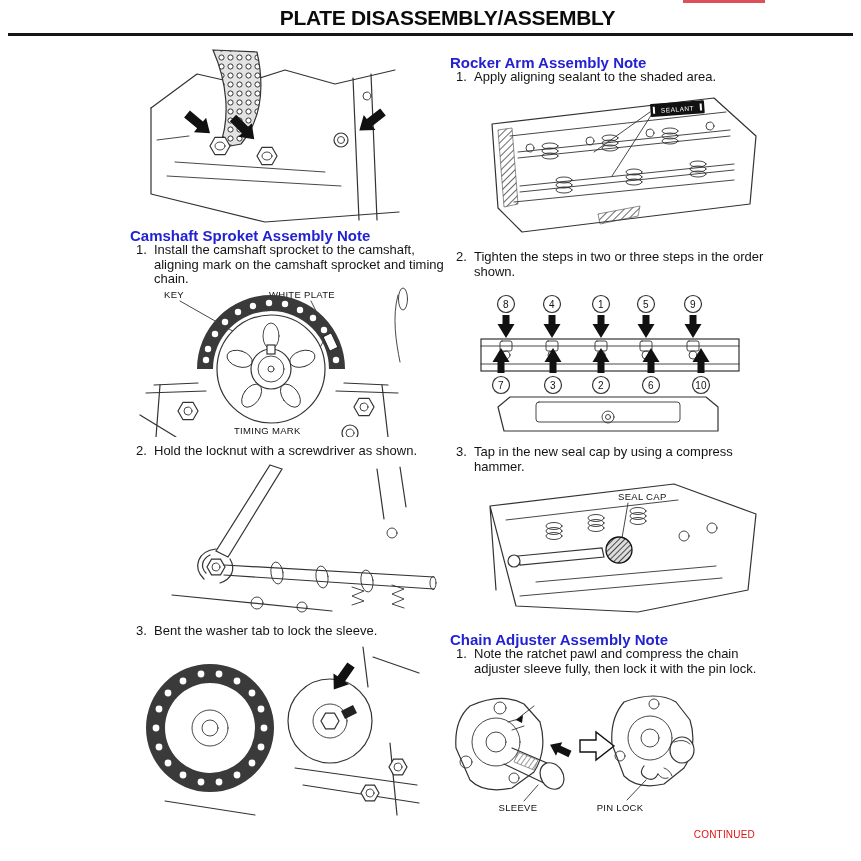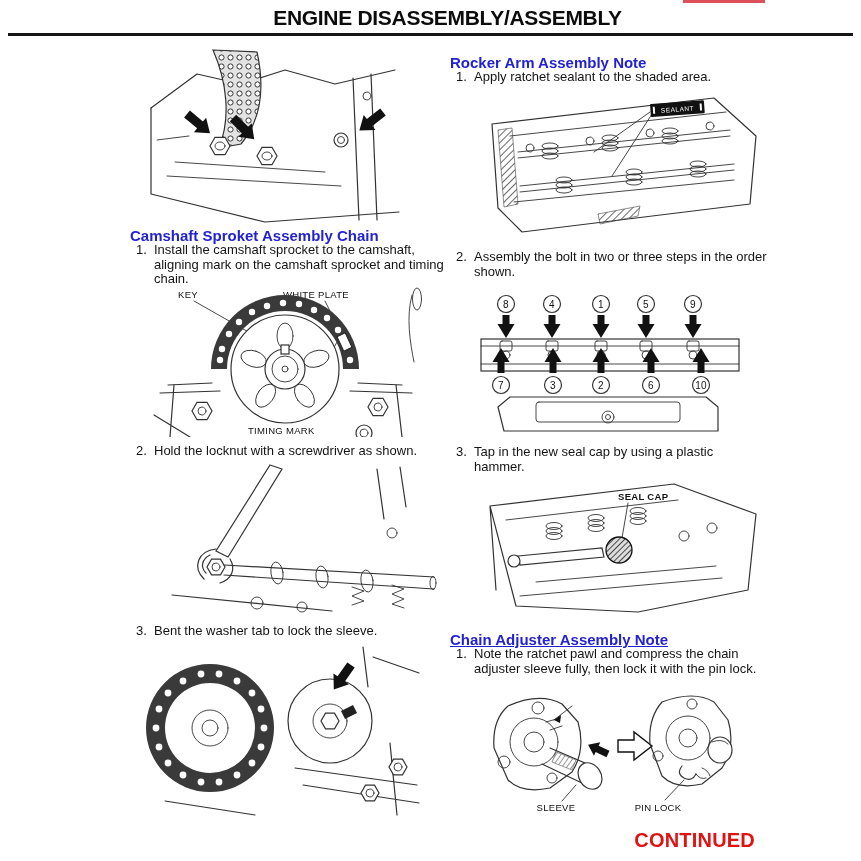--- a/index.html
+++ b/index.html
@@ -7,34 +7,34 @@
   body{width:861px;height:861px;position:relative;overflow:hidden;
        font-family:"Liberation Sans",sans-serif;color:#111}
   .abs{position:absolute}
   .red-top{height:3px;background:var(--topbar_red,#dd4f5a)}
   .title{font-weight:bold;font-size:21px;letter-spacing:-.3px;text-align:center;color:#0c0c0c}
   .rule{height:3px;background:#161616}
   .note-heading{color:var(--heading_blue,#2222d2);font-weight:bold;font-size:15px}
   .step{display:flex;font-size:13px;line-height:1.13;color:#141414}
   .step-num{width:18px;flex:none}
   .step-text{white-space:pre-line;flex:1}
-  .continued{color:var(--continued_red,#e01212);font-weight:bold;font-size:20px;letter-spacing:.2px}
+  .continued{color:var(--continued_red,#e01212);font-weight:normal;font-size:10px;letter-spacing:.2px}
   .fig svg{display:block;width:100%;height:100%}
   svg text{font-family:"Liberation Sans",sans-serif;font-size:9.5px;fill:#111;letter-spacing:.3px}
   .ln{stroke:#333;fill:none;stroke-width:1.2;stroke-linecap:round;stroke-linejoin:round}
   .lnt{stroke:#333;fill:none;stroke-width:.9;stroke-linecap:round}
   .wht{fill:#fff;stroke:#333;stroke-width:1.2}
   .blk{fill:#111}
 </style>
 </head>
 <body>
 
 <div class="abs red-top" style="left:683px;top:0;width:82px;"></div>
 
-<div class="abs title" style="left:34px;right:0;top:6px;">ENGINE DISASSEMBLY/ASSEMBLY</div>
+<div class="abs title" style="left:34px;right:0;top:6px;">PLATE DISASSEMBLY/ASSEMBLY</div>
 <div class="abs rule" style="left:8px;right:8px;top:33px;"></div>
 
 <div class="abs fig" style="left:145px;top:44px;width:255px;height:180px;">
 <svg viewBox="0 0 255 180">
   <defs>
     <pattern id="chainA" width="9" height="9" patternUnits="userSpaceOnUse">
       <rect width="9" height="9" fill="#e3e3e3"></rect>
       <circle cx="4.5" cy="4.5" r="2.6" fill="#fff" stroke="#333" stroke-width="1"></circle>
     </pattern>
   </defs>
@@ -55,30 +55,30 @@
       </g>
   <g transform="translate(88,74) rotate(45)">
     <polygon class="blk" points="0,-4.5 17,-4.5 17,-9.5 30,0 17,9.5 17,4.5 0,4.5"></polygon>
       </g>
   <g transform="translate(238,68) rotate(142)">
     <polygon class="blk" points="0,-4.5 17,-4.5 17,-9.5 30,0 17,9.5 17,4.5 0,4.5"></polygon>
       </g>
 </svg>
 </div>
 
-<div class="abs note-heading" style="left:130px;top:227px;">Camshaft Sproket Assembly Chain</div>
+<div class="abs note-heading" style="left:130px;top:227px;">Camshaft Sproket Assembly Note</div>
 
 <div class="abs step" style="left:136px;top:243px;width:312px;">
   <span class="step-num">1.</span>
   <span class="step-text">Install the camshaft sprocket to the camshaft,
 aligning mark on the camshaft sprocket and timing
 chain.</span>
 </div>
 
-<div class="abs fig" style="left:150px;top:287px;width:300px;height:150px;">
+<div class="abs fig" style="left:136px;top:287px;width:300px;height:150px;">
 <svg viewBox="0 0 300 150">
   <text x="28" y="11">KEY</text>
   <text x="133" y="11">WHITE PLATE</text>
   <text x="98" y="147">TIMING MARK</text>
   <path class="lnt" d="M44,14 L130,63 M175,14 L193,50 M142,136 L187,55"></path>
   <circle class="wht" cx="135" cy="82" r="54"></circle>
   <path d="M61,82 A74,74 0 0 1 209,82 L193,82 A58,58 0 0 0 77,82 Z" fill="#3a3a3a"></path>
   <g fill="#fff">
     <circle cx="200" cy="73" r="3.2"></circle>
         <circle cx="196" cy="57" r="3.2"></circle>
@@ -184,21 +184,21 @@
   <circle class="lnt" cx="235" cy="150" r="4"></circle>
   <polygon class="wht" points="272,124 267.5,131.8 258.5,131.8 254,124 258.5,116.2 267.5,116.2"></polygon>
   <circle class="lnt" cx="263" cy="124" r="4"></circle>
 </svg>
 </div>
 
 <div class="abs note-heading" style="left:450px;top:54px;">Rocker Arm Assembly Note</div>
 
 <div class="abs step" style="left:456px;top:70px;width:330px;">
   <span class="step-num">1.</span>
-  <span class="step-text">Apply ratchet sealant to the shaded area.</span>
+  <span class="step-text">Apply aligning sealant to the shaded area.</span>
 </div>
 
 <div class="abs fig" style="left:478px;top:86px;width:290px;height:160px;">
 <svg viewBox="0 0 290 160">
   <defs>
     <pattern id="hatchE" width="5" height="5" patternUnits="userSpaceOnUse" patternTransform="rotate(45)">
       <line x1="0" y1="0" x2="0" y2="5" stroke="#444" stroke-width="1.6"></line>
     </pattern>
   </defs>
   <path class="ln" d="M14,38 L236,12 L278,50 L272,118 L44,146 L20,122 Z"></path>
@@ -235,21 +235,21 @@
     <rect width="54" height="13" fill="#111" rx="1"></rect>
     <rect x="2.5" y="3" width="2" height="7" fill="#fff"></rect>
     <rect x="49.5" y="3" width="2" height="7" fill="#fff"></rect>
     <text x="27" y="9.5" text-anchor="middle" style="font-size:6.5px;fill:#fff;letter-spacing:.5px">SEALANT</text>
   </g>
 </svg>
 </div>
 
 <div class="abs step" style="left:456px;top:250px;width:335px;">
   <span class="step-num">2.</span>
-  <span class="step-text">Assembly the bolt in two or three steps in the order
+  <span class="step-text">Tighten the steps in two or three steps in the order
 shown.</span>
 </div>
 
 <div class="abs fig" style="left:478px;top:289px;width:265px;height:150px;">
 <svg viewBox="0 0 265 150">
   <g>
     <circle class="wht" cx="28" cy="15" r="8.5"></circle>
         <circle class="wht" cx="74" cy="15" r="8.5"></circle>
     <circle class="wht" cx="123" cy="15" r="8.5"></circle>
         <circle class="wht" cx="168" cy="15" r="8.5"></circle>
@@ -306,25 +306,25 @@
   </g>
   <path class="ln" d="M32,108 L228,108 L240,118 L240,142 L26,142 L20,118 Z"></path>
   <rect class="lnt" x="58" y="113" width="144" height="20" rx="3"></rect>
   <circle class="lnt" cx="130" cy="128" r="6"></circle>
       <circle class="lnt" cx="130" cy="128" r="2.5"></circle>
 </svg>
 </div>
 
 <div class="abs step" style="left:456px;top:445px;width:335px;">
   <span class="step-num">3.</span>
-  <span class="step-text">Tap in the new seal cap by using a plastic
+  <span class="step-text">Tap in the new seal cap by using a compress
 hammer.</span>
 </div>
 
-<div class="abs fig" style="left:476px;top:478px;width:290px;height:145px;font-weight:bold;">
+<div class="abs fig" style="left:476px;top:478px;width:290px;height:145px;">
 <svg viewBox="0 0 290 145">
   <defs>
     <pattern id="capH" width="4" height="4" patternUnits="userSpaceOnUse" patternTransform="rotate(45)">
       <rect width="4" height="4" fill="#ddd"></rect>
       <line x1="0" y1="0" x2="0" y2="4" stroke="#222" stroke-width="1.6"></line>
     </pattern>
   </defs>
   <path class="ln" d="M14,28 L198,6 L280,36 L272,112 L162,134 L40,128 Z M14,28 L20,112"></path>
   <path class="lnt" d="M30,42 L202,22 M44,118 L246,100 M60,104 L240,88"></path>
   <g class="lnt">
@@ -341,29 +341,29 @@
   <circle class="lnt" cx="208" cy="58" r="5"></circle>
       <circle class="lnt" cx="236" cy="50" r="5"></circle>
   <text x="142" y="22">SEAL CAP</text>
   <path class="lnt" d="M152,25 L146,60"></path>
   <circle cx="143" cy="72" r="13" fill="url(#capH)" stroke="#111" stroke-width="1.3"></circle>
   <polygon class="wht" points="42,78 126,70 128,79 44,87"></polygon>
   <circle class="wht" cx="38" cy="83" r="6"></circle>
 </svg>
 </div>
 
-<div class="abs note-heading" style="left:450px;top:631px;text-decoration:underline;">Chain Adjuster Assembly Note</div>
+<div class="abs note-heading" style="left:450px;top:631px;">Chain Adjuster Assembly Note</div>
 
 <div class="abs step" style="left:456px;top:647px;width:335px;">
   <span class="step-num">1.</span>
   <span class="step-text">Note the ratchet pawl and compress the chain
 adjuster sleeve fully, then lock it with the pin lock.</span>
 </div>
 
-<div class="abs fig" style="left:480px;top:688px;width:262px;height:127px;">
+<div class="abs fig" style="left:442px;top:688px;width:262px;height:127px;">
 <svg viewBox="0 0 262 127">
   <defs>
     <pattern id="slvH" width="4" height="4" patternUnits="userSpaceOnUse" patternTransform="rotate(35)">
       <line x1="0" y1="0" x2="0" y2="4" stroke="#555" stroke-width="1.2"></line>
     </pattern>
   </defs>
   <path class="ln" d="M28,18 Q60,4 82,16 L98,34 Q106,62 92,84 L70,100 Q42,106 28,92 L14,60 Q12,32 28,18 Z"></path>
   <circle class="lnt" cx="58" cy="20" r="6"></circle>
       <circle class="lnt" cx="24" cy="74" r="6"></circle>
       <circle class="lnt" cx="72" cy="90" r="5"></circle>

